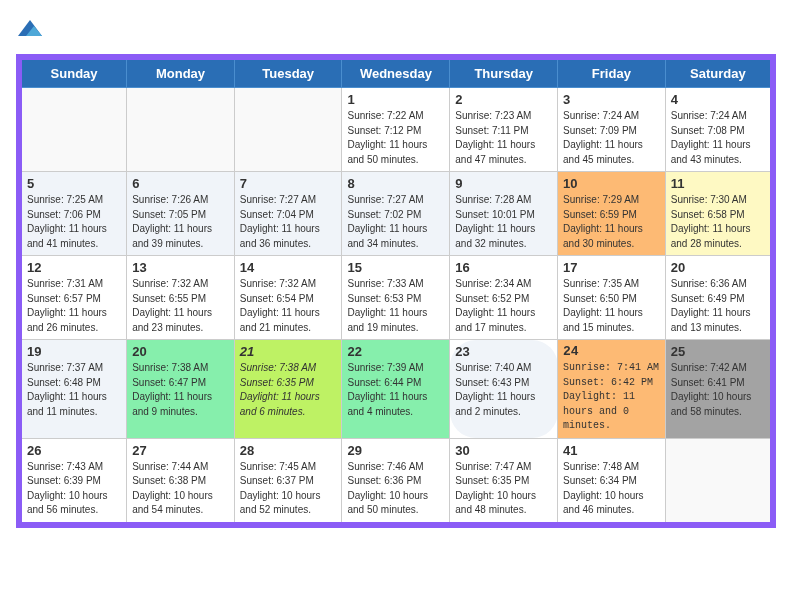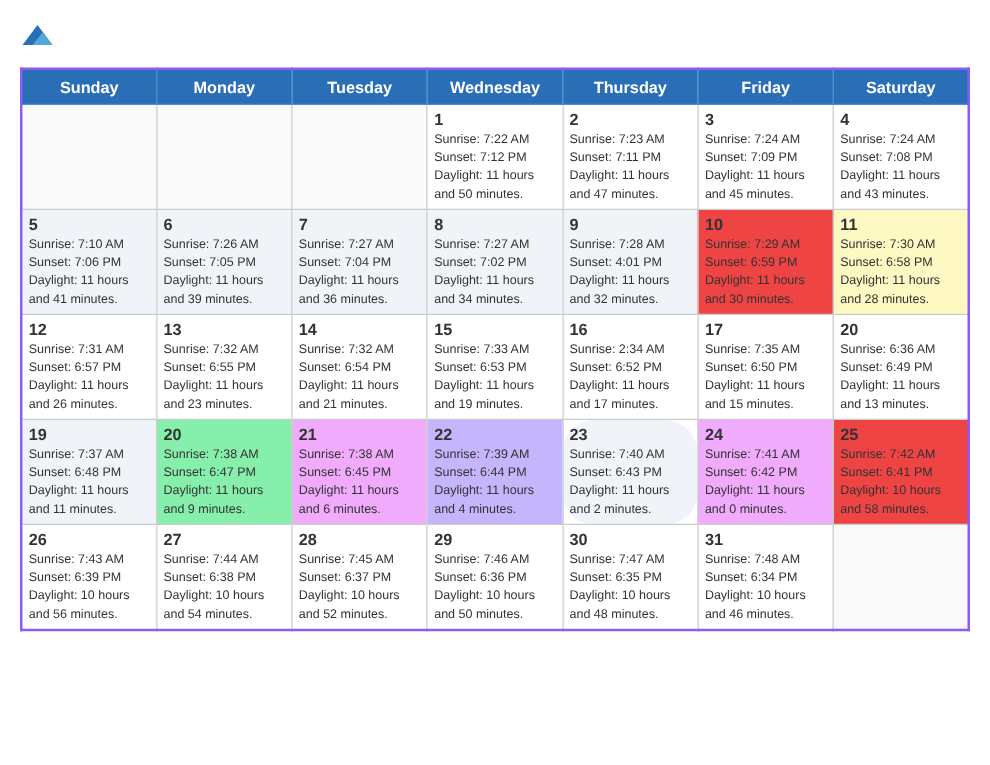--- a/index.html
+++ b/index.html
@@ -48,21 +48,21 @@
       font-weight: normal;
       color: #333;
     }
     .location-title {
       font-size: 15px;
       color: #555;
     }
     .calendar {
       width: 100%;
       border-collapse: collapse;
-      border: 2px solid #8b5cf6;
+      border: 6px solid #8b5cf6;
     }
     .calendar th {
       background: #2a6eb5;
       color: #fff;
       text-align: center;
       padding: 6px 4px;
       font-size: 13px;
       border: 1px solid #4a8ecf;
     }
     .calendar td {
@@ -155,21 +155,21 @@
           <span class="day-num">4</span>
           <div class="day-info">Sunrise: 7:24 AM
 Sunset: 7:08 PM
 Daylight: 11 hours
 and 43 minutes.</div>
         </td>
       </tr>
       <tr>
         <td style="background: rgb(240, 244, 249);">
           <span class="day-num">5</span>
-          <div class="day-info">Sunrise: 7:10 AM
+          <div class="day-info">Sunrise: 7:25 AM
 Sunset: 7:06 PM
 Daylight: 11 hours
 and 41 minutes.</div>
         </td>
         <td style="background: rgb(240, 244, 249);">
           <span class="day-num">6</span>
           <div class="day-info">Sunrise: 7:26 AM
 Sunset: 7:05 PM
 Daylight: 11 hours
 and 39 minutes.</div>
@@ -184,25 +184,25 @@
         <td style="background: rgb(240, 244, 249);">
           <span class="day-num">8</span>
           <div class="day-info">Sunrise: 7:27 AM
 Sunset: 7:02 PM
 Daylight: 11 hours
 and 34 minutes.</div>
         </td>
         <td style="background: rgb(240, 244, 249);">
           <span class="day-num">9</span>
           <div class="day-info">Sunrise: 7:28 AM
-Sunset: 4:01 PM
+Sunset: 10:01 PM
 Daylight: 11 hours
 and 32 minutes.</div>
         </td>
-        <td style="background: #ef4444;">
+        <td style="background: #fdba74;">
           <span class="day-num">10</span>
           <div class="day-info">Sunrise: 7:29 AM
 Sunset: 6:59 PM
 Daylight: 11 hours
 and 30 minutes.</div>
         </td>
         <td style="background: #fef9c3;">
           <span class="day-num">11</span>
           <div class="day-info">Sunrise: 7:30 AM
 Sunset: 6:58 PM
@@ -269,49 +269,49 @@
 Daylight: 11 hours
 and 11 minutes.</div>
         </td>
         <td style="background: #86efac;">
           <span class="day-num">20</span>
           <div class="day-info">Sunrise: 7:38 AM
 Sunset: 6:47 PM
 Daylight: 11 hours
 and 9 minutes.</div>
         </td>
-        <td style="background: #f0abfc;">
+        <td style="background: #bef264; font-style: italic;">
           <span class="day-num">21</span>
           <div class="day-info">Sunrise: 7:38 AM
-Sunset: 6:45 PM
+Sunset: 6:35 PM
 Daylight: 11 hours
 and 6 minutes.</div>
         </td>
-        <td style="background: #c4b5fd;">
+        <td style="background: #86efac;">
           <span class="day-num">22</span>
           <div class="day-info">Sunrise: 7:39 AM
 Sunset: 6:44 PM
 Daylight: 11 hours
 and 4 minutes.</div>
         </td>
         <td style="background: rgb(240, 244, 249); border-radius: 26px;">
           <span class="day-num">23</span>
           <div class="day-info">Sunrise: 7:40 AM
 Sunset: 6:43 PM
 Daylight: 11 hours
 and 2 minutes.</div>
         </td>
-        <td style="background: #f0abfc;">
+        <td style="background: #fdba74; font-family: Liberation Mono, monospace;">
           <span class="day-num">24</span>
           <div class="day-info">Sunrise: 7:41 AM
 Sunset: 6:42 PM
 Daylight: 11 hours
 and 0 minutes.</div>
         </td>
-        <td style="background: #ef4444;">
+        <td style="background: #a3a3a3;">
           <span class="day-num">25</span>
           <div class="day-info">Sunrise: 7:42 AM
 Sunset: 6:41 PM
 Daylight: 10 hours
 and 58 minutes.</div>
         </td>
       </tr>
       <tr>
         <td>
           <span class="day-num">26</span>
@@ -342,21 +342,21 @@
 and 50 minutes.</div>
         </td>
         <td>
           <span class="day-num">30</span>
           <div class="day-info">Sunrise: 7:47 AM
 Sunset: 6:35 PM
 Daylight: 10 hours
 and 48 minutes.</div>
         </td>
         <td>
-          <span class="day-num">31</span>
+          <span class="day-num">41</span>
           <div class="day-info">Sunrise: 7:48 AM
 Sunset: 6:34 PM
 Daylight: 10 hours
 and 46 minutes.</div>
         </td>
         <td class="empty"></td>
       </tr>
     </tbody>
 </table>
 

